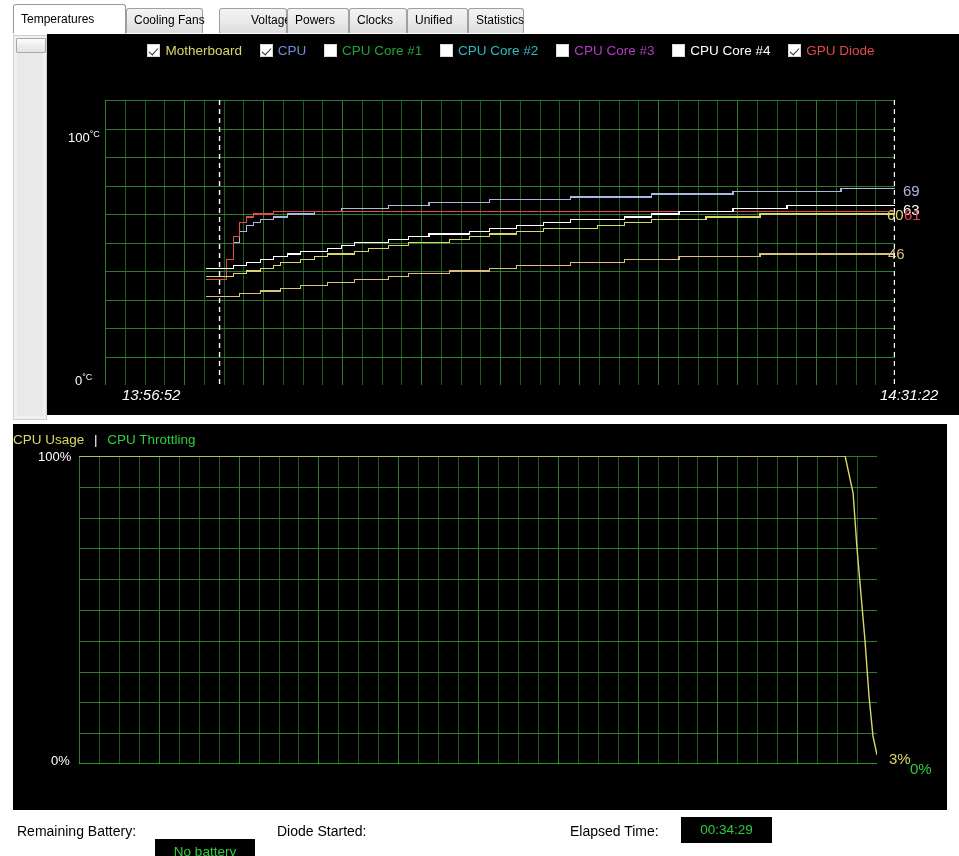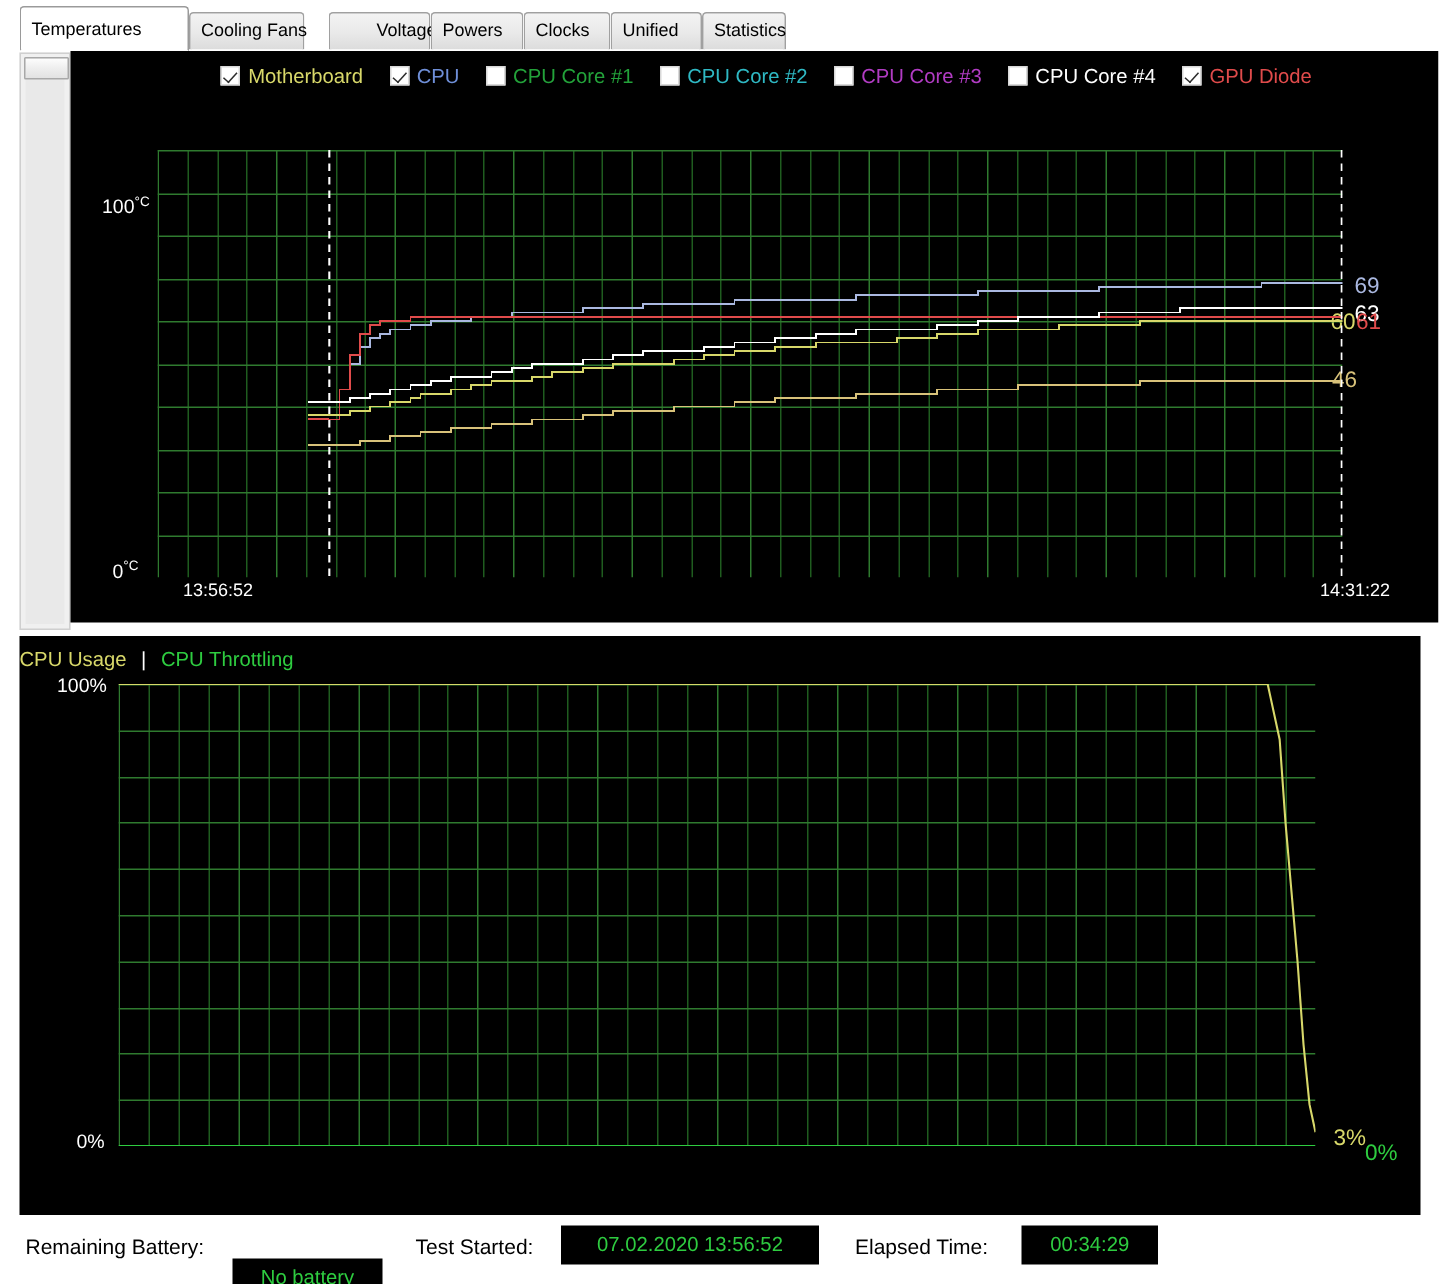--- a/index.html
+++ b/index.html
@@ -144,22 +144,23 @@
     vertical-align: 5px;
   }
   .endval {
     position: absolute;
     font-size: 15px;
     white-space: nowrap;
   }
   .timelabel {
     position: absolute;
     color: #ffffff;
-    font-size: 12px;
-    white-space: nowrap;
+    font-size: 15px;
+    white-space: nowrap;
+    font-style: italic;
   }
 
   svg.plot { position: absolute; display: block; }
 
   
   .statusbar {
     position: absolute;
     left: 0; top: 812px;
     width: 959px; height: 44px;
     background: #ffffff;
@@ -384,20 +385,19 @@
         <line x1="0" y1="308.5" x2="798" y2="308.5" stroke="#2f7a2f" stroke-width="1"></line>
         <path d="M0.0,0.0 L79.8,0.0 L159.6,0.0 L239.4,0.0 L319.2,0.0 L399.0,0.0 L478.8,0.0 L558.6,0.0 L638.4,0.0 L718.2,0.0 L758.1,0.0 L766.1,0.0 L774.1,37.0 L778.0,92.4 L782.0,138.6 L786.0,184.8 L790.0,240.2 L794.0,280.3 L798.0,298.8" fill="none" stroke="#d8d86a" stroke-width="1.4"></path>
         <path d="M0.0,308.0 L79.8,308.0 L159.6,308.0 L239.4,308.0 L319.2,308.0 L399.0,308.0 L478.8,308.0 L558.6,308.0 L638.4,308.0 L718.2,308.0 L758.1,308.0 L766.1,308.0 L774.1,308.0 L778.0,308.0 L782.0,308.0 L786.0,308.0 L790.0,308.0 L794.0,308.0 L798.0,308.0" fill="none" stroke="#2ecc40" stroke-width="1.4"></path>
       </svg>
   </div>
 
   <div class="statusbar">
     <div class="status-label" style="left:17px;">Remaining Battery:</div>
     <div class="status-value" style="left:155px; width:100px;margin-top:22px;">No battery</div>
 
-    <div class="status-label" style="left:277px;">Test Started:</div>
-    <div class="status-value" style="left:374px; width:172px;">07.02.2020 13:56:52</div>
+    <div class="status-label" style="left:277px;">Diode Started:</div>
 
     <div class="status-label" style="left:570px;">Elapsed Time:</div>
     <div class="status-value" style="left:681px; width:91px;">00:34:29</div>
   </div>
 
 </div>
 
 </body></html>

